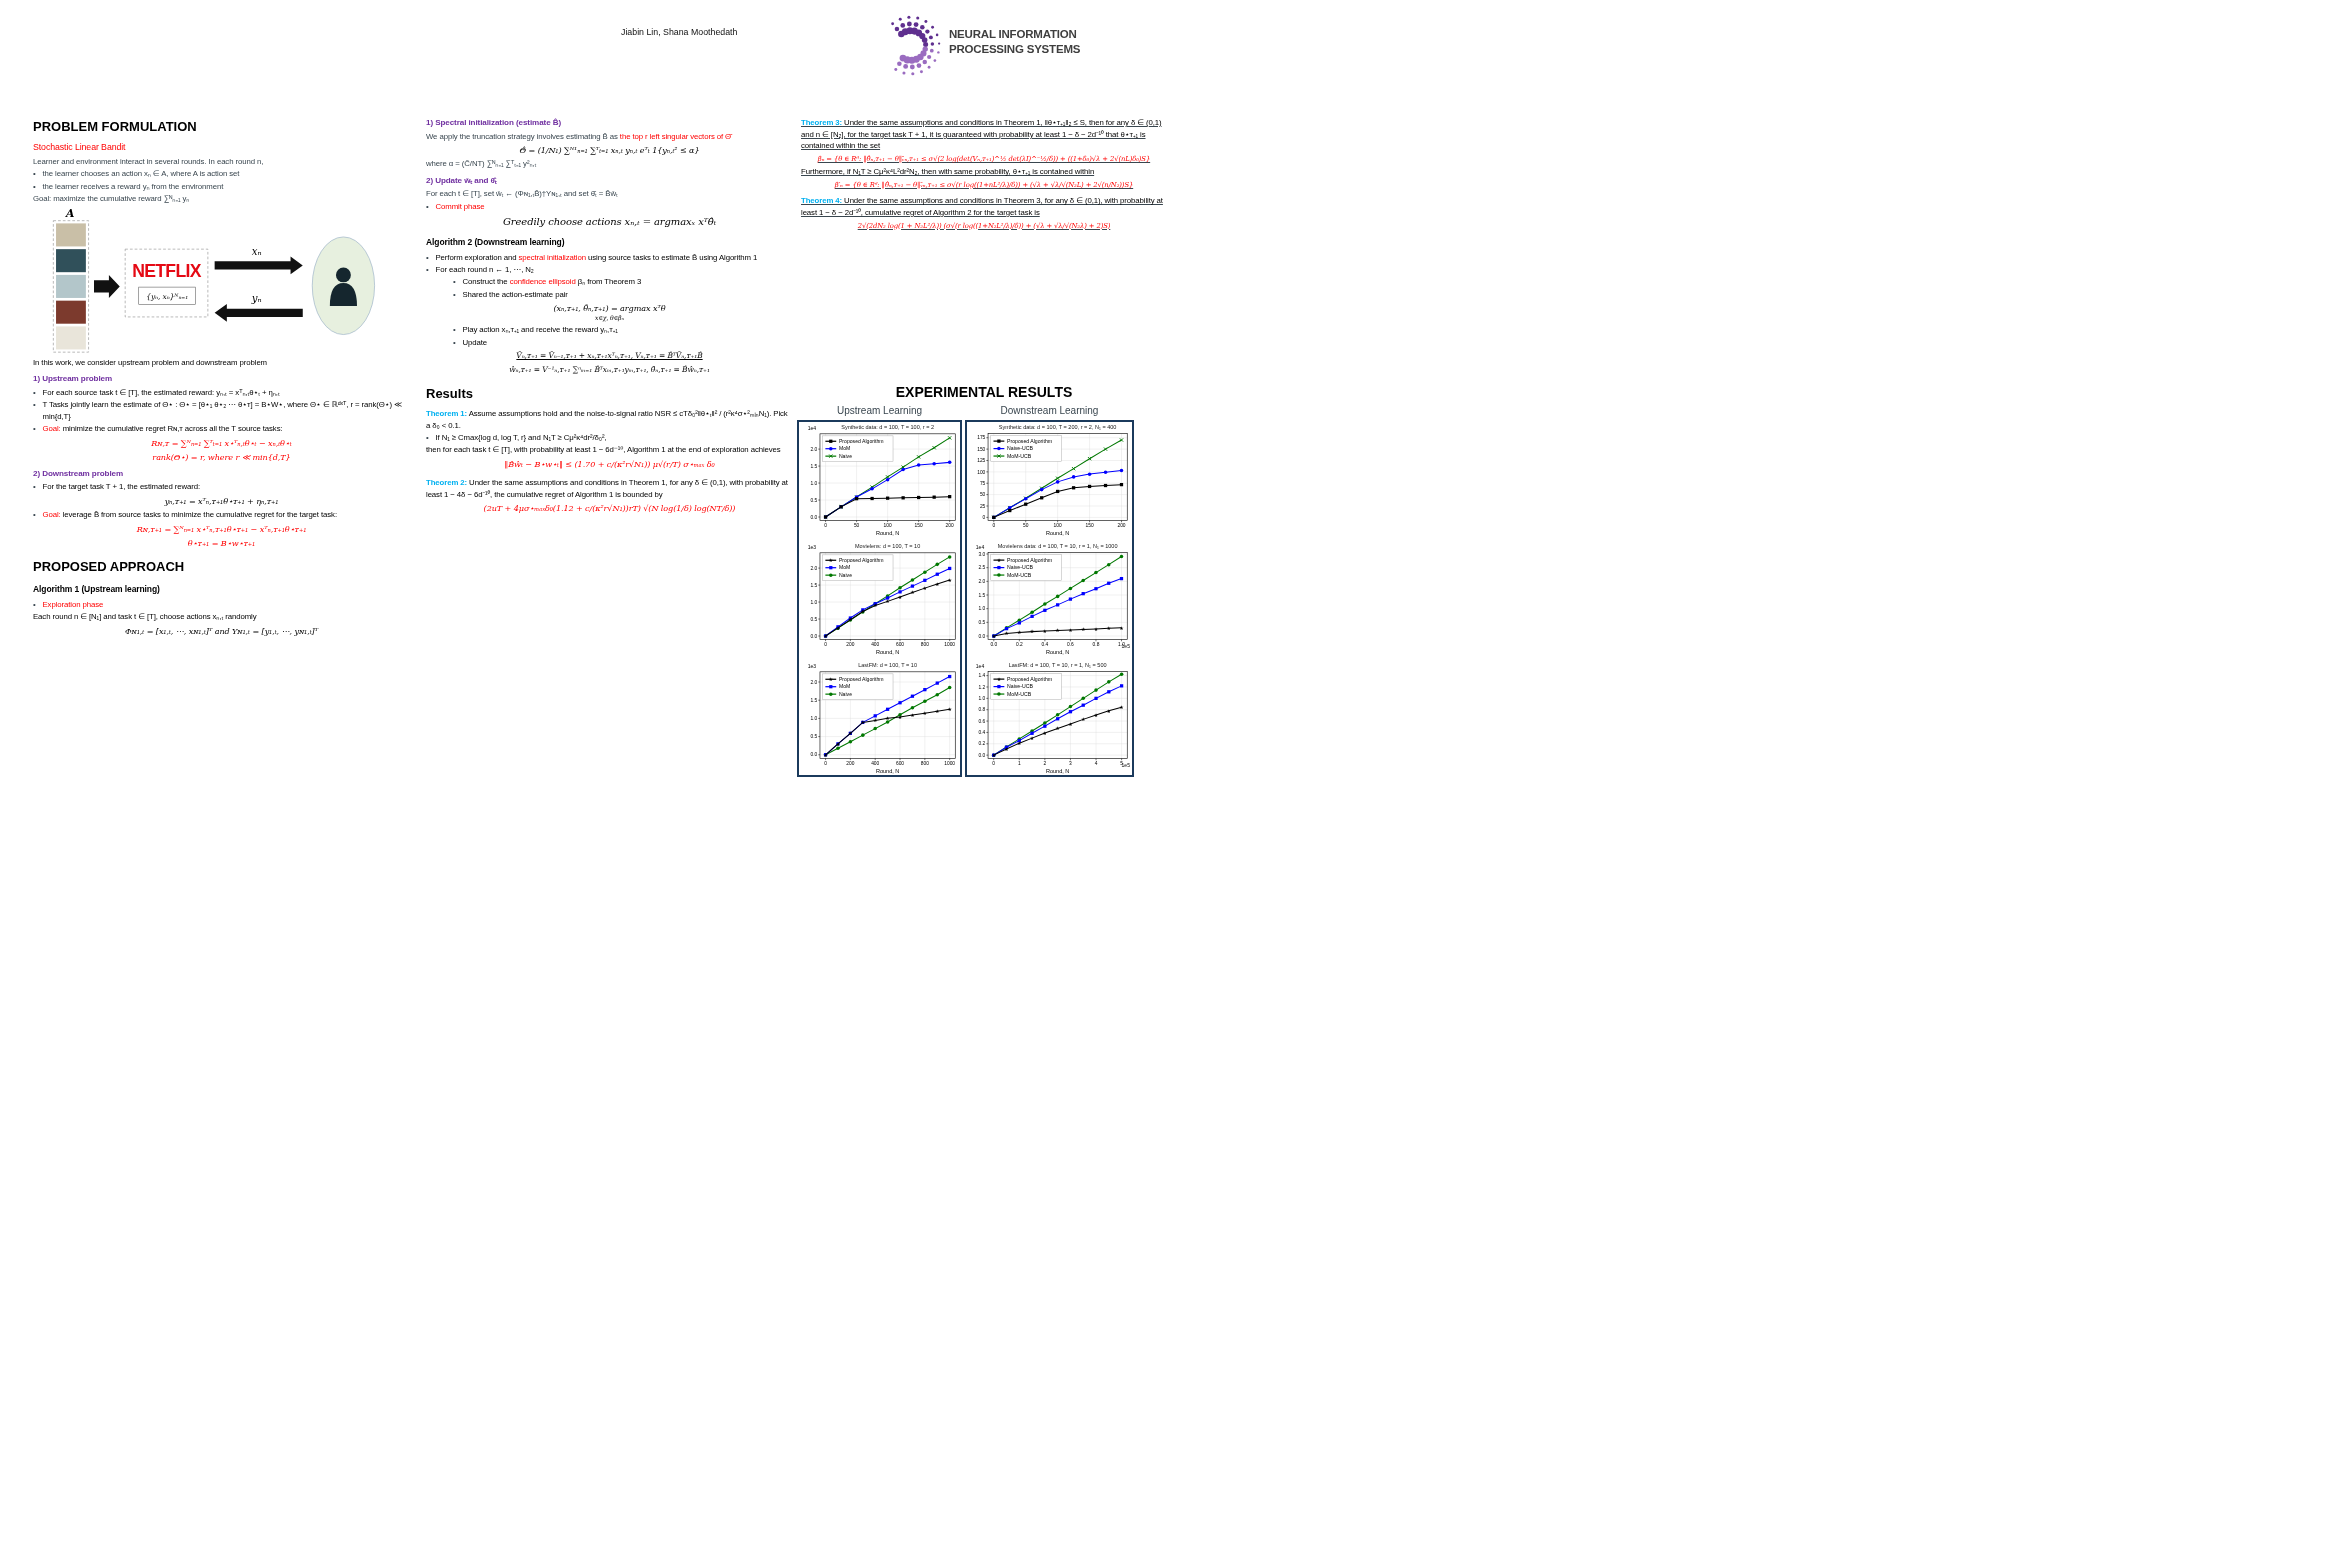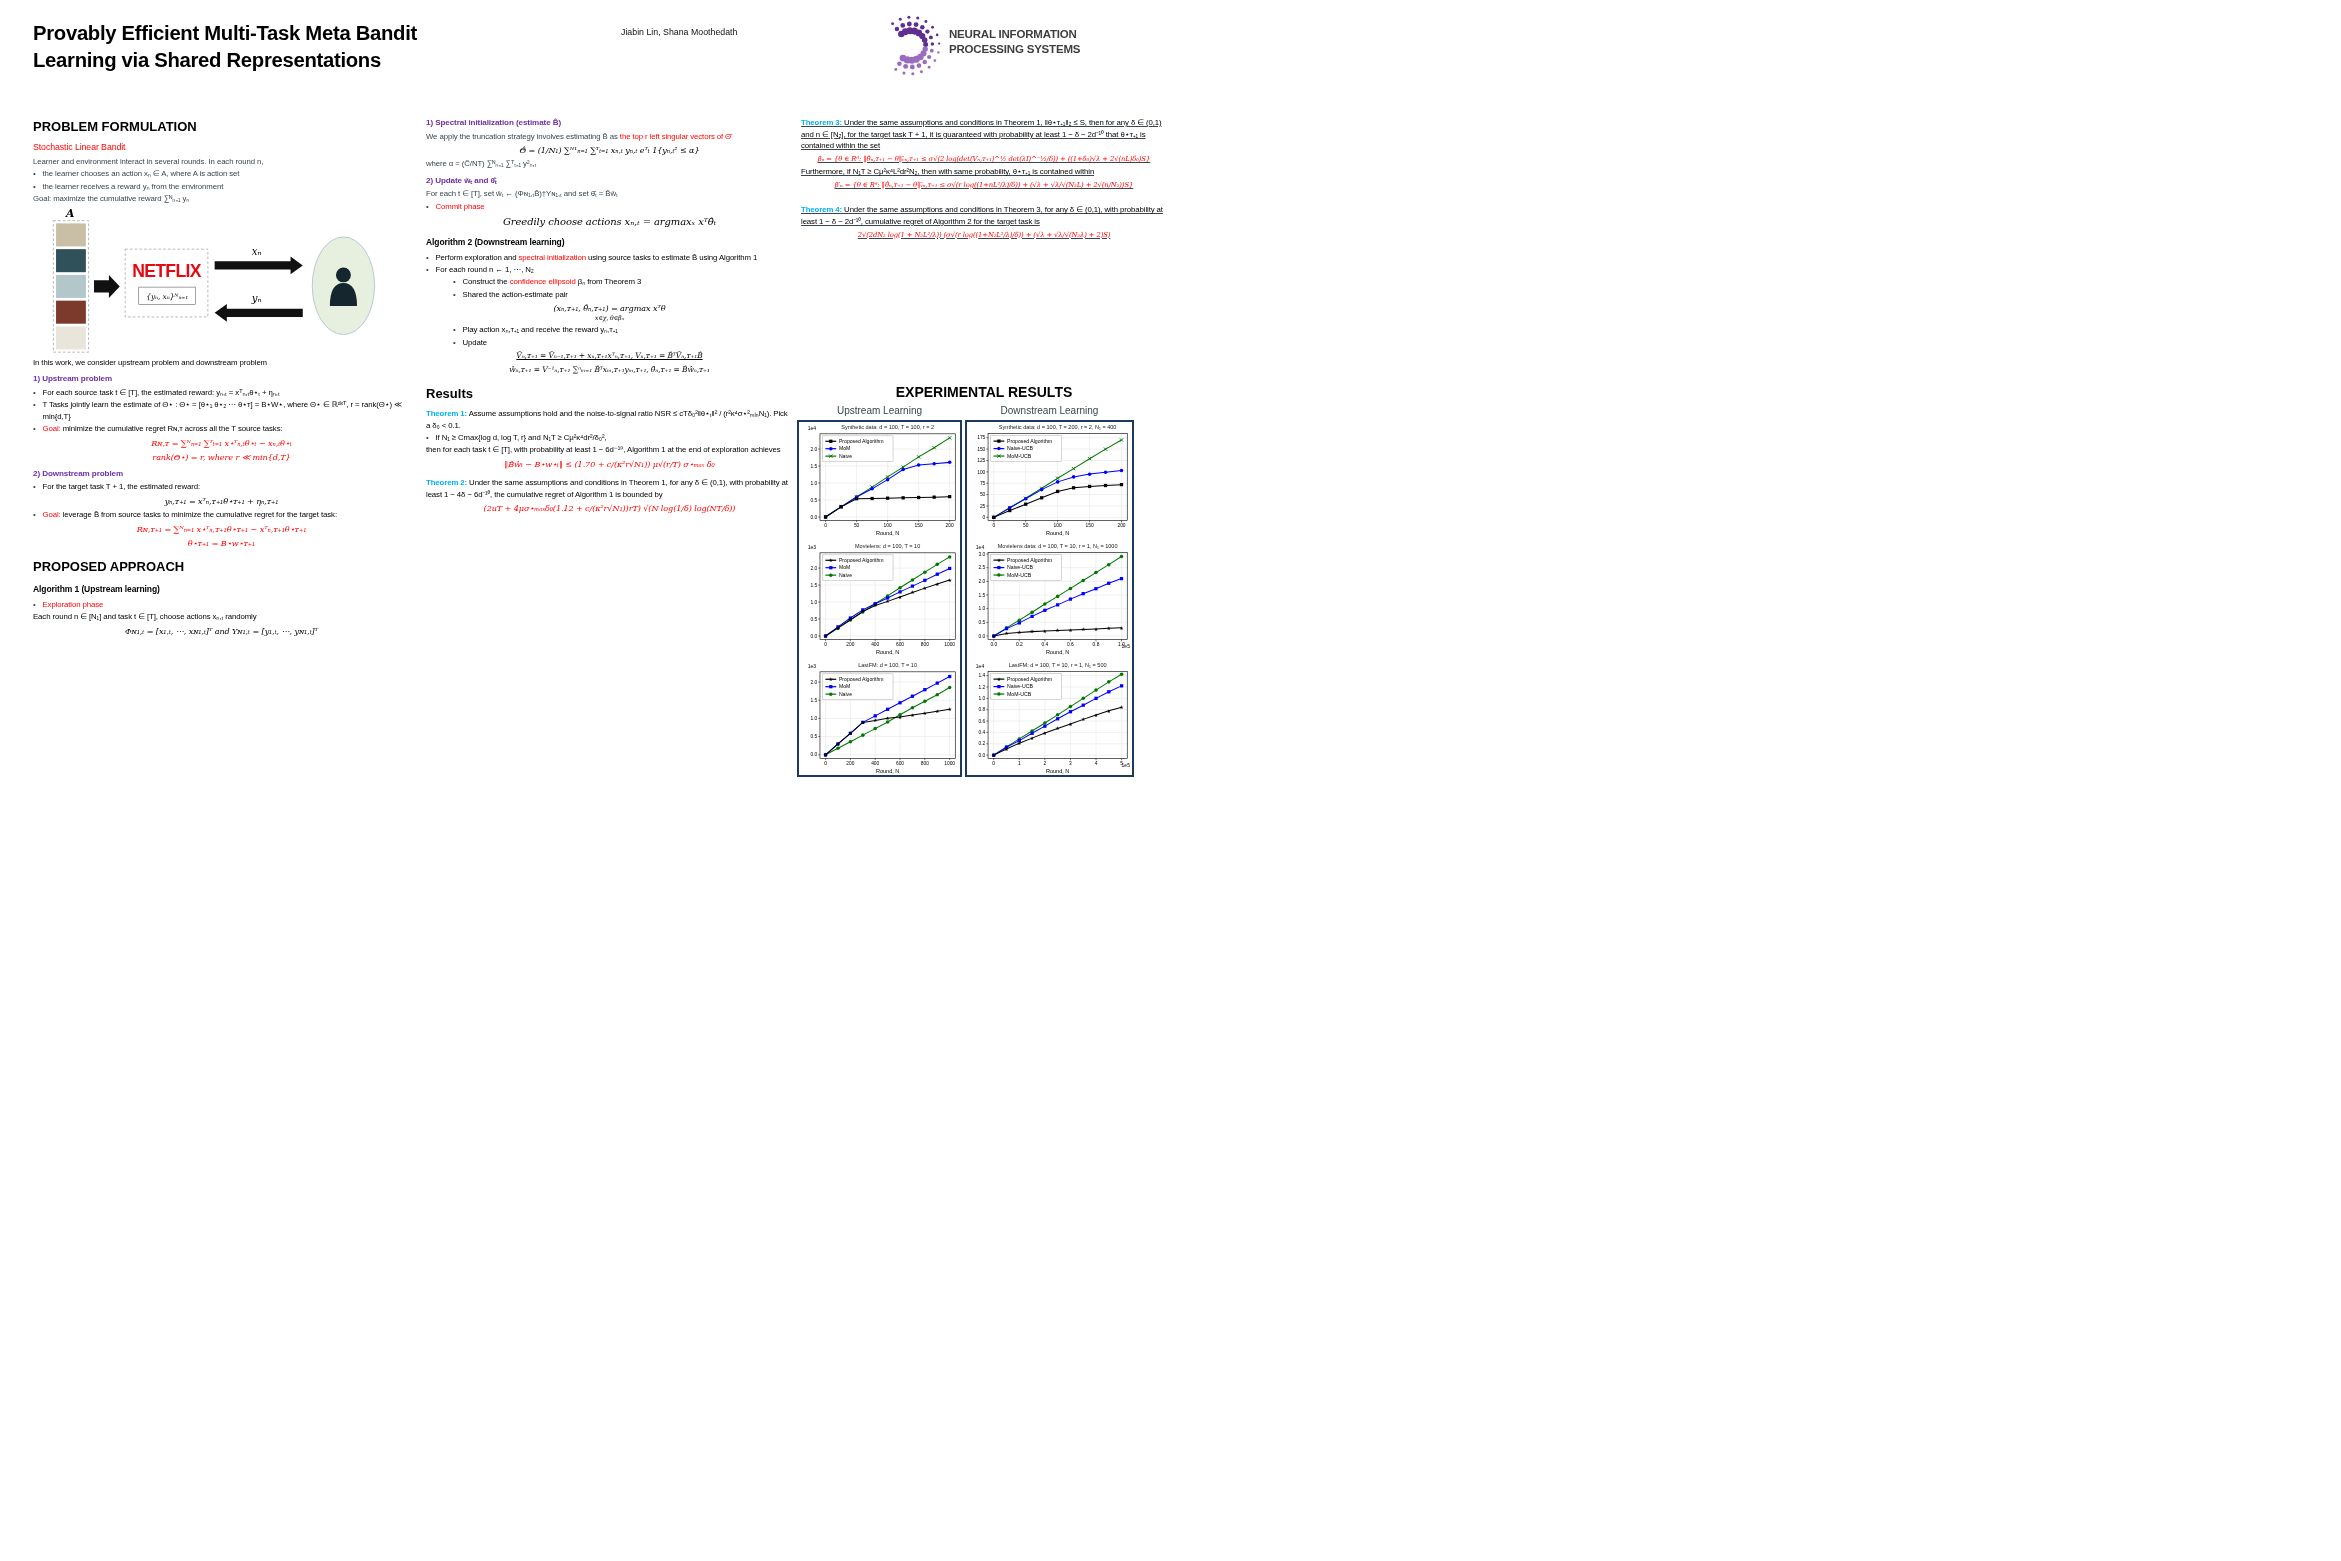--- a/index.html
+++ b/index.html
@@ -36,24 +36,20 @@
   .chart{width:100%;}
   .figwrap{position:relative;width:366px;height:148px;margin:2.7px 0 1.4px 0;}
   svg text{font-family:"Liberation Sans",sans-serif;}
   .serif-it{font-family:"DejaVu Serif",serif;font-style:italic;}
 </style>
 </head>
 <body>
 
 <div class="poster">
 
-  <div class="title">
-    <span>Provably Efficient Multi-Task Meta Bandit</span><br>
-    <span>Learning via Shared Representations</span>
-  </div>
   <div class="authors">Jiabin Lin, Shana Moothedath</div>
   <div class="logo">
     <svg id="logo-dots" width="81" height="81" viewBox="0 0 120 120">
         <circle cx="47.9" cy="43.1" r="4.8" fill="#5f2f8f"></circle>
         <circle cx="53.8" cy="39.6" r="5.1" fill="#5f2f8f"></circle>
         <circle cx="60.5" cy="38.1" r="5.2" fill="#5f2f8f"></circle>
         <circle cx="67.3" cy="38.7" r="5.2" fill="#5f2f8f"></circle>
         <circle cx="73.7" cy="41.3" r="5.0" fill="#5f2f8f"></circle>
         <circle cx="78.9" cy="45.9" r="4.6" fill="#5f2f8f"></circle>
         <circle cx="82.4" cy="51.8" r="4.2" fill="#5f2f8f"></circle>
@@ -228,21 +224,21 @@
     <div class="formula redf">‖B̂ŵₜ − B⋆w⋆ₜ‖ ≤ (1.70 + c/(κ²r√N₁)) μ√(r/T) σ⋆ₘₐₓ δ₀</div>
     <div style="margin-top:6.8px;"><span class="cyan">Theorem 2:</span><span class="black"> Under the same assumptions and conditions in Theorem 1, for any δ ∈ (0,1), with probability at least 1 − 4δ − 6d⁻¹⁰, the cumulative regret of Algorithm 1 is bounded by</span></div>
     <div class="formula redf">(2uT + 4μσ⋆ₘₐₓδ₀(1.12 + c/(κ²r√N₁))rT) √(N log(1/δ) log(NT/δ))</div>
   </div>
 
   <div class="col col3">
     <div><span class="cyan">Theorem 3:</span><span class="black"> Under the same assumptions and conditions in Theorem 1, ‖θ⋆ᴛ₊₁‖₂ ≤ S, then for any δ ∈ (0,1) and n ∈ [N₂], for the target task T + 1, it is guaranteed with probability at least 1 − δ − 2d⁻¹⁰ that θ⋆ᴛ₊₁ is contained within the set</span></div>
     <div class="formula redf small">βₙ = {θ ∈ Rᵈ: ‖θ̂ₙ,ᴛ₊₁ − θ‖ᵥ̄ₙ,ᴛ₊₁ ≤ σ√(2 log(det(Vₙ,ᴛ₊₁)^½ det(λI)^⁻½/δ)) + ((1+δ₀)√λ + 2√(nL)δ₀)S}</div>
     <div class="black">Furthermore, if N₁T ≥ Cμ²κ⁴L²dr²N₂, then with same probability, θ⋆ᴛ₊₁ is contained within</div>
     <div class="formula redf small">β′ₙ = {θ ∈ Rᵈ: ‖θ̂ₙ,ᴛ₊₁ − θ‖ᵥ̄ₙ,ᴛ₊₁ ≤ σ√(r log((1+nL²/λ)/δ)) + (√λ + √λ/√(N₂L) + 2√(n/N₂))S}</div>
-    <div style="margin-top:14px;"><span class="cyan">Theorem 4:</span><span class="black"> Under the same assumptions and conditions in Theorem 3, for any δ ∈ (0,1), with probability at least 1 − δ − 2d⁻¹⁰, cumulative regret of Algorithm 2 for the target task is</span></div>
+    <div style="margin-top:5px;"><span class="cyan">Theorem 4:</span><span class="black"> Under the same assumptions and conditions in Theorem 3, for any δ ∈ (0,1), with probability at least 1 − δ − 2d⁻¹⁰, cumulative regret of Algorithm 2 for the target task is</span></div>
     <div class="formula redf small">2√(2dN₂ log(1 + N₂L²/λ)) (σ√(r log((1+N₂L²/λ)/δ)) + (√λ + √λ/√(N₂λ) + 2)S)</div>
   </div>
 
   <div class="exp-h">EXPERIMENTAL RESULTS</div>
   <div class="panel-label" style="left:797px;width:165px;">Upstream Learning</div>
   <div class="panel-label" style="left:965px;width:169px;">Downstream Learning</div>
   <div class="panel" style="left:797px;width:161px;height:353px;" id="panel-up">
       <div><svg viewBox="0 0 238 172" width="161" height="117" class="chart">
           <line x1="39.25688073394495" y1="17" x2="39.25688073394495" y2="145" stroke="#dcdcdc" stroke-width="0.6"></line>
           <line x1="85.12844036697248" y1="17" x2="85.12844036697248" y2="145" stroke="#dcdcdc" stroke-width="0.6"></line>

